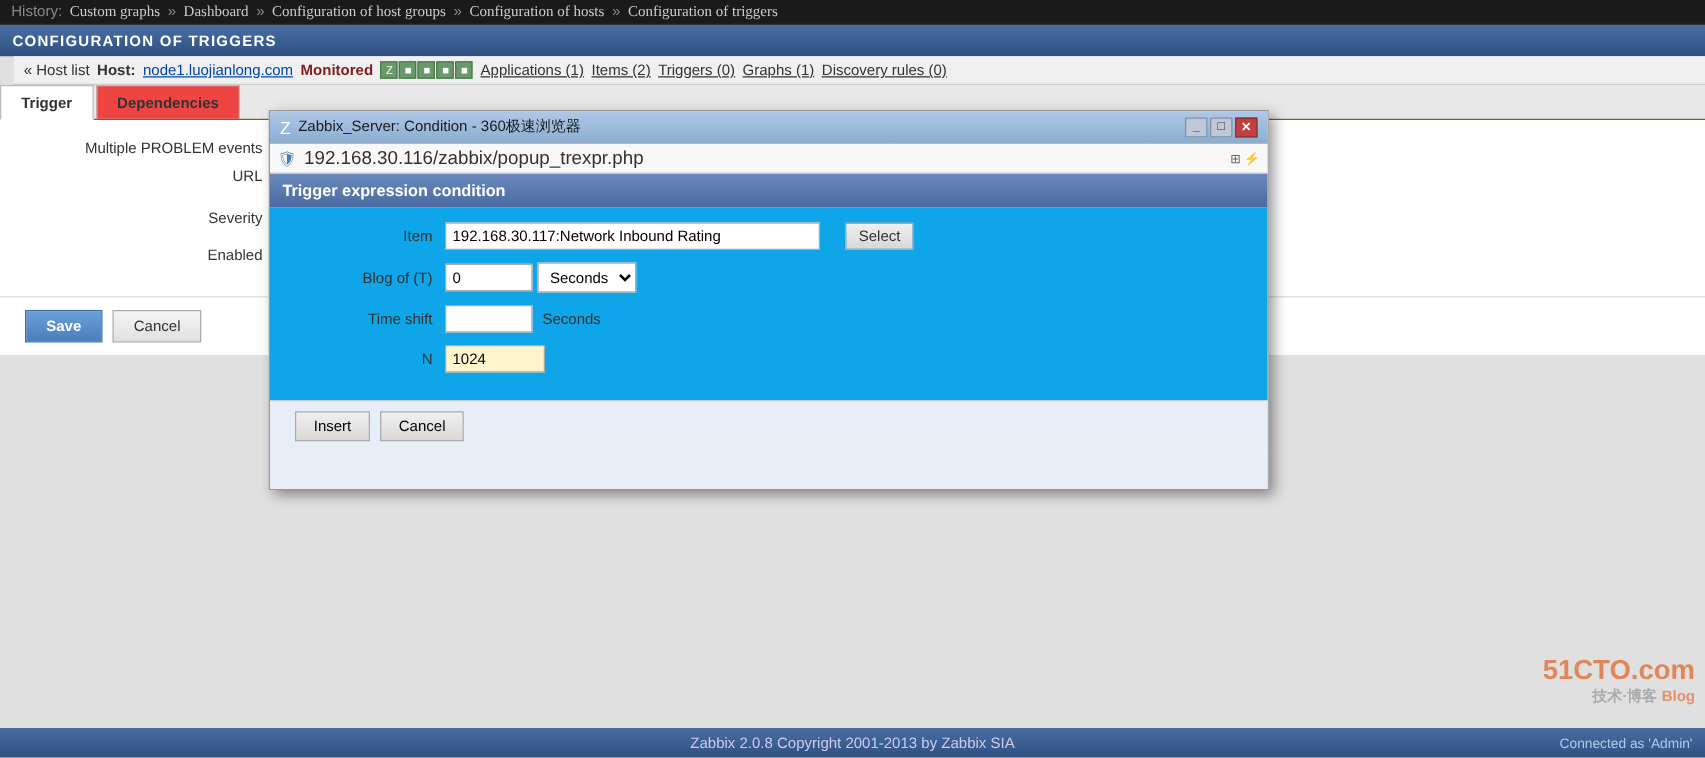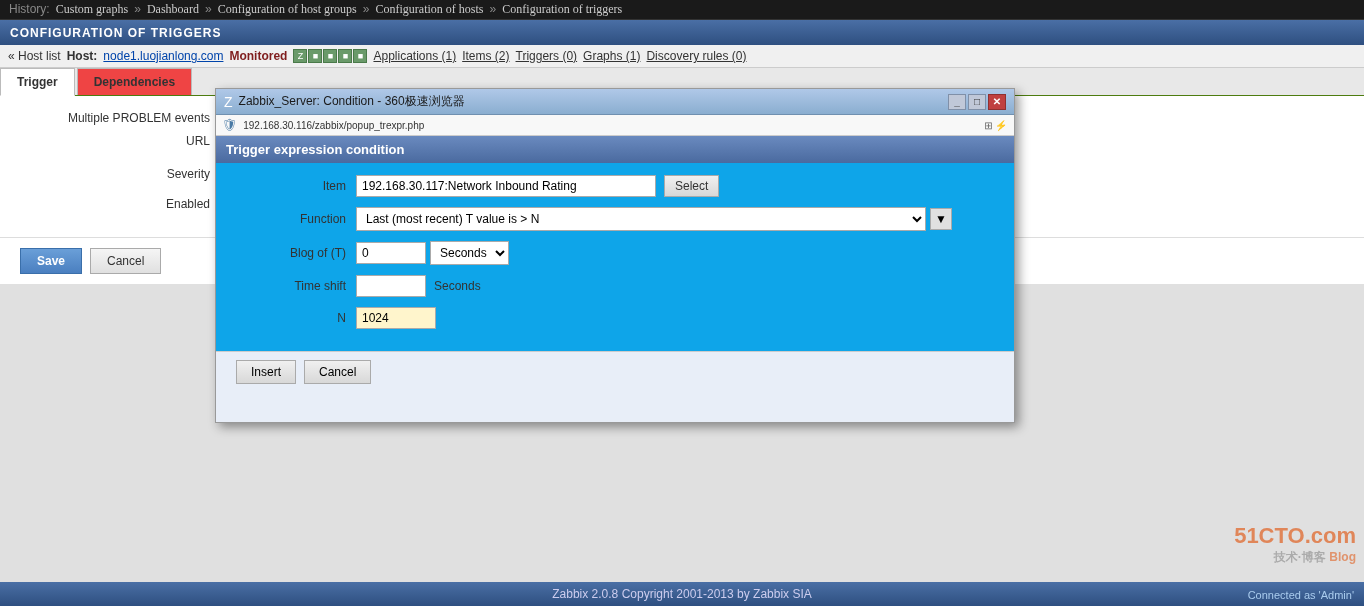--- a/index.html
+++ b/index.html
@@ -7,21 +7,21 @@
 
     
     .top-bar { background: #1a1a1a; color: #999; padding: 2px 6px; font-size: 11px; border-bottom: 1px solid #333; }
     .top-bar a { color: #ccc; text-decoration: none; font-family: Liberation Serif, serif; }
     .top-bar span { color: #888; margin: 0 3px; }
 
     
     .title-bar { background: linear-gradient(to bottom, #4a6fa5, #2e4f80); color: #fff; padding: 5px 10px; font-size: 13px; font-weight: bold; letter-spacing: 1px; text-transform: uppercase; }
 
     
-    .nav-bar { background: #f0f0f0; border-bottom: 1px solid #ccc; padding: 4px 8px; display: flex; align-items: center; gap: 6px; flex-wrap: wrap; }
+    .nav-bar { background: #f0f0f0; border-bottom: 1px solid #ccc; padding: 4px 8px; display: flex; align-items: center; gap: 6px; flex-wrap: wrap; margin-left: 11px; }
     .nav-bar a { color: #333; text-decoration: none; }
     .nav-bar .host-label { font-weight: bold; color: #333; }
     .nav-bar .monitored { color: #7f1d1d; font-weight: bold; }
     .nav-bar .nav-link { color: #333; text-decoration: underline; cursor: pointer; }
     .nav-icons { display: flex; gap: 1px; }
     .nav-icon-box { background: #6a9a6a; border: 1px solid #4a7a4a; color: #fff; width: 14px; height: 14px; display: flex; align-items: center; justify-content: center; font-size: 9px; cursor: pointer; }
 
     
     .main-content { background: #fff; padding: 0; }
 
@@ -67,37 +67,37 @@
     .modal-titlebar-left { display: flex; align-items: center; gap: 6px; }
     .modal-title-icon { color: #fff; font-size: 14px; }
     .modal-title-text { font-size: 12px; color: #1a1a1a; font-weight: normal; }
     .modal-controls { display: flex; gap: 2px; }
     .modal-ctrl-btn { background: #c0c8d8; border: 1px solid #8090a8; width: 18px; height: 16px; display: flex; align-items: center; justify-content: center; cursor: pointer; font-size: 10px; font-weight: bold; color: #333; }
     .modal-ctrl-btn.close-btn { background: #c04040; color: #fff; border-color: #903030; }
 
     
     .modal-addressbar { background: #f8f8f8; padding: 3px 6px; border-bottom: 1px solid #ccc; display: flex; align-items: center; gap: 6px; }
     .modal-addressbar .addr-icon { color: #4a7aa5; font-size: 12px; }
-    .modal-address-text { color: #333; font-size: 10px; flex: 1; }
+    .modal-address-text { color: #333; font-size: 15px; flex: 1; }
     .modal-addr-icons { display: flex; gap: 3px; }
 
     
     .popup-content { background: #e8eef8; padding: 0; }
     .popup-header { background: linear-gradient(to bottom, #6a8abf, #4a6a9f); color: #fff; padding: 6px 10px; font-size: 13px; font-weight: bold; margin: 0; }
     .popup-form { background: #0ea5e9; padding: 12px 20px; }
     .popup-row { display: flex; align-items: center; margin-bottom: 10px; }
     .popup-label { width: 120px; text-align: right; padding-right: 10px; color: #333; }
     .popup-input { flex: 1; }
     .popup-input input[type="text"] { border: 1px solid #aaa; padding: 3px 5px; width: 300px; font-size: 12px; }
     .popup-input input[type="number"] { border: 1px solid #aaa; padding: 3px 5px; width: 70px; font-size: 12px; }
     .popup-select { border: 1px solid #aaa; padding: 3px 5px; font-size: 12px; background: #fff; }
     .popup-function-row { display: flex; align-items: center; gap: 4px; }
     .popup-function-select { border: 1px solid #aaa; padding: 3px 5px; font-size: 12px; background: #fff; width: 570px; }
     .popup-dropdown-btn { border: 1px solid #aaa; background: #e0e0e0; width: 22px; height: 22px; display: flex; align-items: center; justify-content: center; cursor: pointer; }
-    .popup-item-row { display: flex; align-items: center; gap: 8px; }
+    .popup-item-row { display: flex; align-items: center; gap: 20px; }
     .popup-item-input { border: 1px solid #aaa; padding: 3px 5px; width: 310px; font-size: 12px; background: #fff; }
     .btn-select { background: linear-gradient(to bottom, #f0f0f0, #d8d8d8); border: 1px solid #aaa; padding: 3px 10px; cursor: pointer; font-size: 12px; color: #333; }
     .btn-insert { background: linear-gradient(to bottom, #f0f0f0, #d8d8d8); border: 1px solid #aaa; padding: 4px 14px; cursor: pointer; font-size: 12px; }
     .btn-cancel-popup { background: linear-gradient(to bottom, #f0f0f0, #d8d8d8); border: 1px solid #aaa; padding: 4px 14px; cursor: pointer; font-size: 12px; }
     .popup-actions { background: #e8eef8; padding: 8px 20px; border-top: 1px solid #ccc; display: flex; gap: 8px; }
     .popup-footer-space { background: #e8eef8; height: 30px; }
     .last-of-row { display: flex; align-items: center; gap: 4px; }
     .seconds-label { color: #333; margin-left: 4px; }
 
     
@@ -227,29 +227,20 @@
         <div class="popup-row">
           <div class="popup-label">Item</div>
           <div class="popup-input">
             <div class="popup-item-row">
               <input type="text" class="popup-item-input" value="192.168.30.117:Network Inbound Rating" style="">
               <button class="btn-select">Select</button>
             </div>
           </div>
         </div>
 
-        <div class="popup-row">
-          <div class="popup-label">Function</div>
-          <div class="popup-input">
-            <div class="popup-function-row">
-              <select class="popup-function-select"><option>Last (most recent) T value is &gt; N</option></select>
-              <div class="popup-dropdown-btn">▼</div>
-            </div>
-          </div>
-        </div>
 
         <div class="popup-row">
           <div class="popup-label">Blog of (T)</div>
           <div class="popup-input">
             <div class="last-of-row">
               <input type="number" class="" value="0" style="width: 70px; border: 1px solid rgb(170, 170, 170); padding: 3px 5px;">
               <select class="popup-select"><option selected="">Seconds</option><option>Minutes</option><option>Hours</option><option>Days</option></select>
             </div>
           </div>
         </div>

